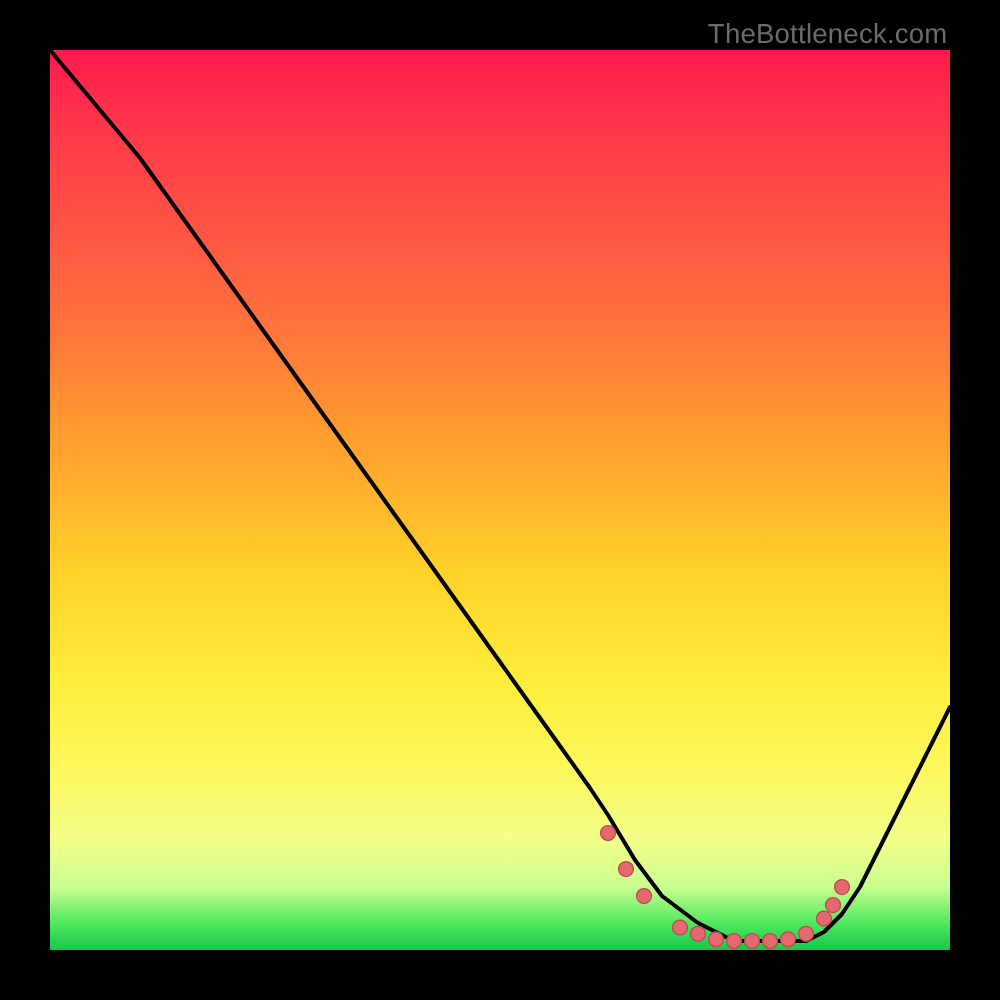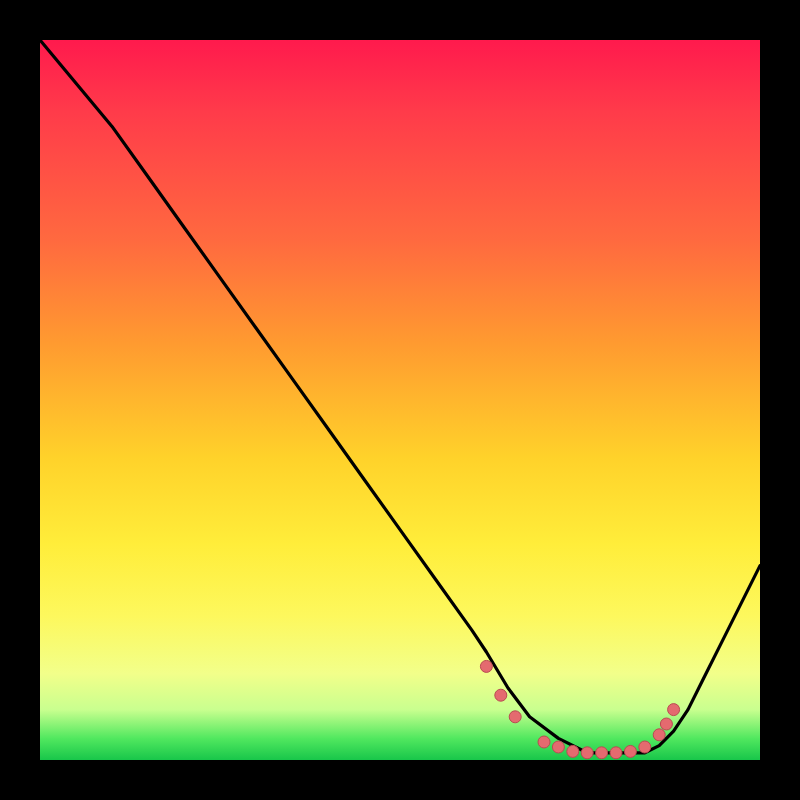--- a/index.html
+++ b/index.html
@@ -52,20 +52,21 @@
     position: absolute;
     left: 0; top: 0;
     width: 720px; height: 720px;
     overflow: visible;
   }
 </style>
 </head>
 <body>
 
 <div class="frame">
+  <div class="watermark">TheBottleneck.com</div>
 
   <div class="plot">
     <svg class="curve" viewBox="0 0 720 720">
       <path id="curve-path" fill="none" stroke-width="3.2" stroke-linecap="round" stroke-linejoin="round" d="M0.0 0.0 L36.0 43.2 L72.0 86.4 L108.0 136.8 L144.0 187.2 L180.0 237.6 L216.0 288.0 L252.0 338.4 L288.0 388.8 L324.0 439.2 L360.0 489.6 L396.0 540.0 L432.0 590.4 L446.4 612.0 L468.0 648.0 L489.6 676.8 L518.4 698.4 L547.2 712.8 L576.0 712.8 L604.8 712.8 L619.2 705.6 L633.6 691.2 L648.0 669.6 L662.4 640.8 L684.0 597.6 L720.0 525.6" stroke="#000000"></path>
       <g id="dots-group">
           <circle cx="446.4" cy="626.4" r="6" fill="#e46a6f" stroke="#b94b52" stroke-width="1"></circle>
           <circle cx="460.8" cy="655.2" r="6" fill="#e46a6f" stroke="#b94b52" stroke-width="1"></circle>
           <circle cx="475.2" cy="676.8" r="6" fill="#e46a6f" stroke="#b94b52" stroke-width="1"></circle>
           <circle cx="504.0" cy="702.0" r="6" fill="#e46a6f" stroke="#b94b52" stroke-width="1"></circle>
           <circle cx="518.4" cy="707.0" r="6" fill="#e46a6f" stroke="#b94b52" stroke-width="1"></circle>

